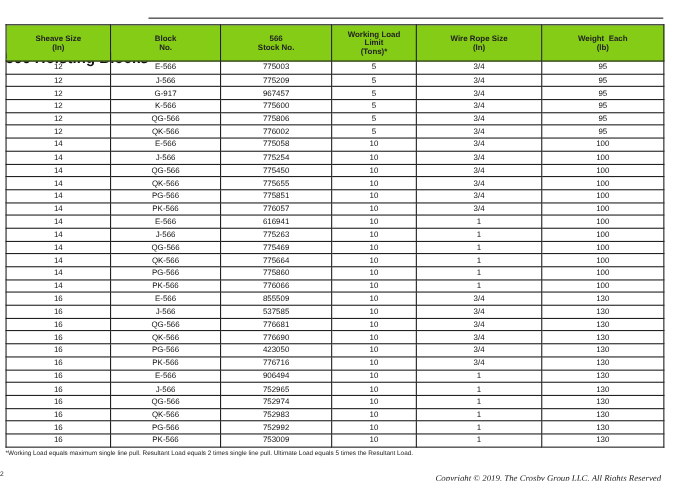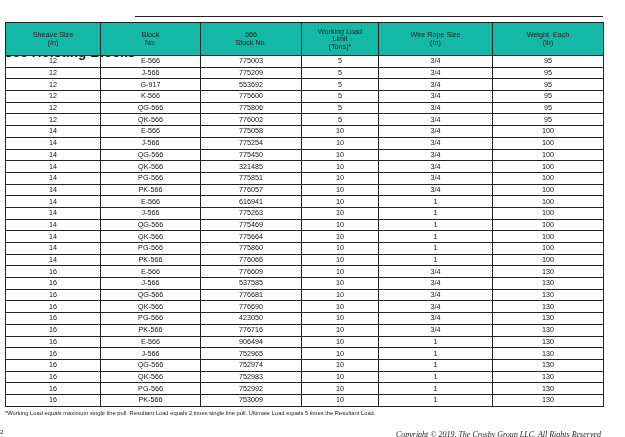--- a/index.html
+++ b/index.html
@@ -5,21 +5,21 @@
   html, body { margin: 0; padding: 0; background: #ffffff; }
   body { width: 625px; height: 437px; position: relative; overflow: hidden;
          font-family: "Liberation Sans", sans-serif; color: #111; }
   .title-row { position: absolute; left: 5px; top: 2px; width: 598px; height: 20px; }
   .title { position: absolute; left: 0; top: 3px; font-size: 13.5px; font-weight: bold;
            letter-spacing: 0.1px; background: #fff; padding-right: 4px; white-space: nowrap; margin-top: 40px; }
   .title-rule { position: absolute; left: 130px; right: 0; top: 14px; border-top: 1px solid #222; }
   table.spec { position: absolute; left: 5px; top: 22px; width: 598px;
                border-collapse: collapse; table-layout: fixed; }
   table.spec th, table.spec td { border: 1px solid #222; text-align: center; padding: 0; }
-  table.spec th { background: #14b8a6; font-size: 7.2px; font-weight: normal; line-height: 7.6px;
+  table.spec th { background: #84cc16; font-size: 7.2px; font-weight: bold; line-height: 7.6px;
                   height: 32px; vertical-align: middle; color: #222; }
   table.spec td { font-size: 7.2px; height: 10.7px; line-height: 10px; color: #111; }
   .footnote { position: absolute; left: 5px; top: 410px; font-size: 5.8px; color: #222; white-space: nowrap; }
   .page-num { position: absolute; left: 0; top: 429px; font-size: 6px; color: #222; }
   .copyright { position: absolute; right: 24px; top: 430px; font-family: "Liberation Serif", serif;
                font-style: italic; font-size: 8px; color: #222; white-space: nowrap; }
 </style>
 </head>
 <body>
 
@@ -60,21 +60,21 @@
         <td>12</td>
         <td>J-566</td>
         <td>775209</td>
         <td>5</td>
         <td>3/4</td>
         <td>95</td>
       </tr>
       <tr>
         <td>12</td>
         <td>G-917</td>
-        <td>553692</td>
+        <td>967457</td>
         <td>5</td>
         <td>3/4</td>
         <td>95</td>
       </tr>
       <tr>
         <td>12</td>
         <td>K-566</td>
         <td>775600</td>
         <td>5</td>
         <td>3/4</td>
@@ -116,21 +116,21 @@
         <td>14</td>
         <td>QG-566</td>
         <td>775450</td>
         <td>10</td>
         <td>3/4</td>
         <td>100</td>
       </tr>
       <tr>
         <td>14</td>
         <td>QK-566</td>
-        <td>321485</td>
+        <td>775655</td>
         <td>10</td>
         <td>3/4</td>
         <td>100</td>
       </tr>
       <tr>
         <td>14</td>
         <td>PG-566</td>
         <td>775851</td>
         <td>10</td>
         <td>3/4</td>
@@ -188,21 +188,21 @@
         <td>14</td>
         <td>PK-566</td>
         <td>776066</td>
         <td>10</td>
         <td>1</td>
         <td>100</td>
       </tr>
       <tr>
         <td>16</td>
         <td>E-566</td>
-        <td>776609</td>
+        <td>855509</td>
         <td>10</td>
         <td>3/4</td>
         <td>130</td>
       </tr>
       <tr>
         <td>16</td>
         <td>J-566</td>
         <td>537585</td>
         <td>10</td>
         <td>3/4</td>

